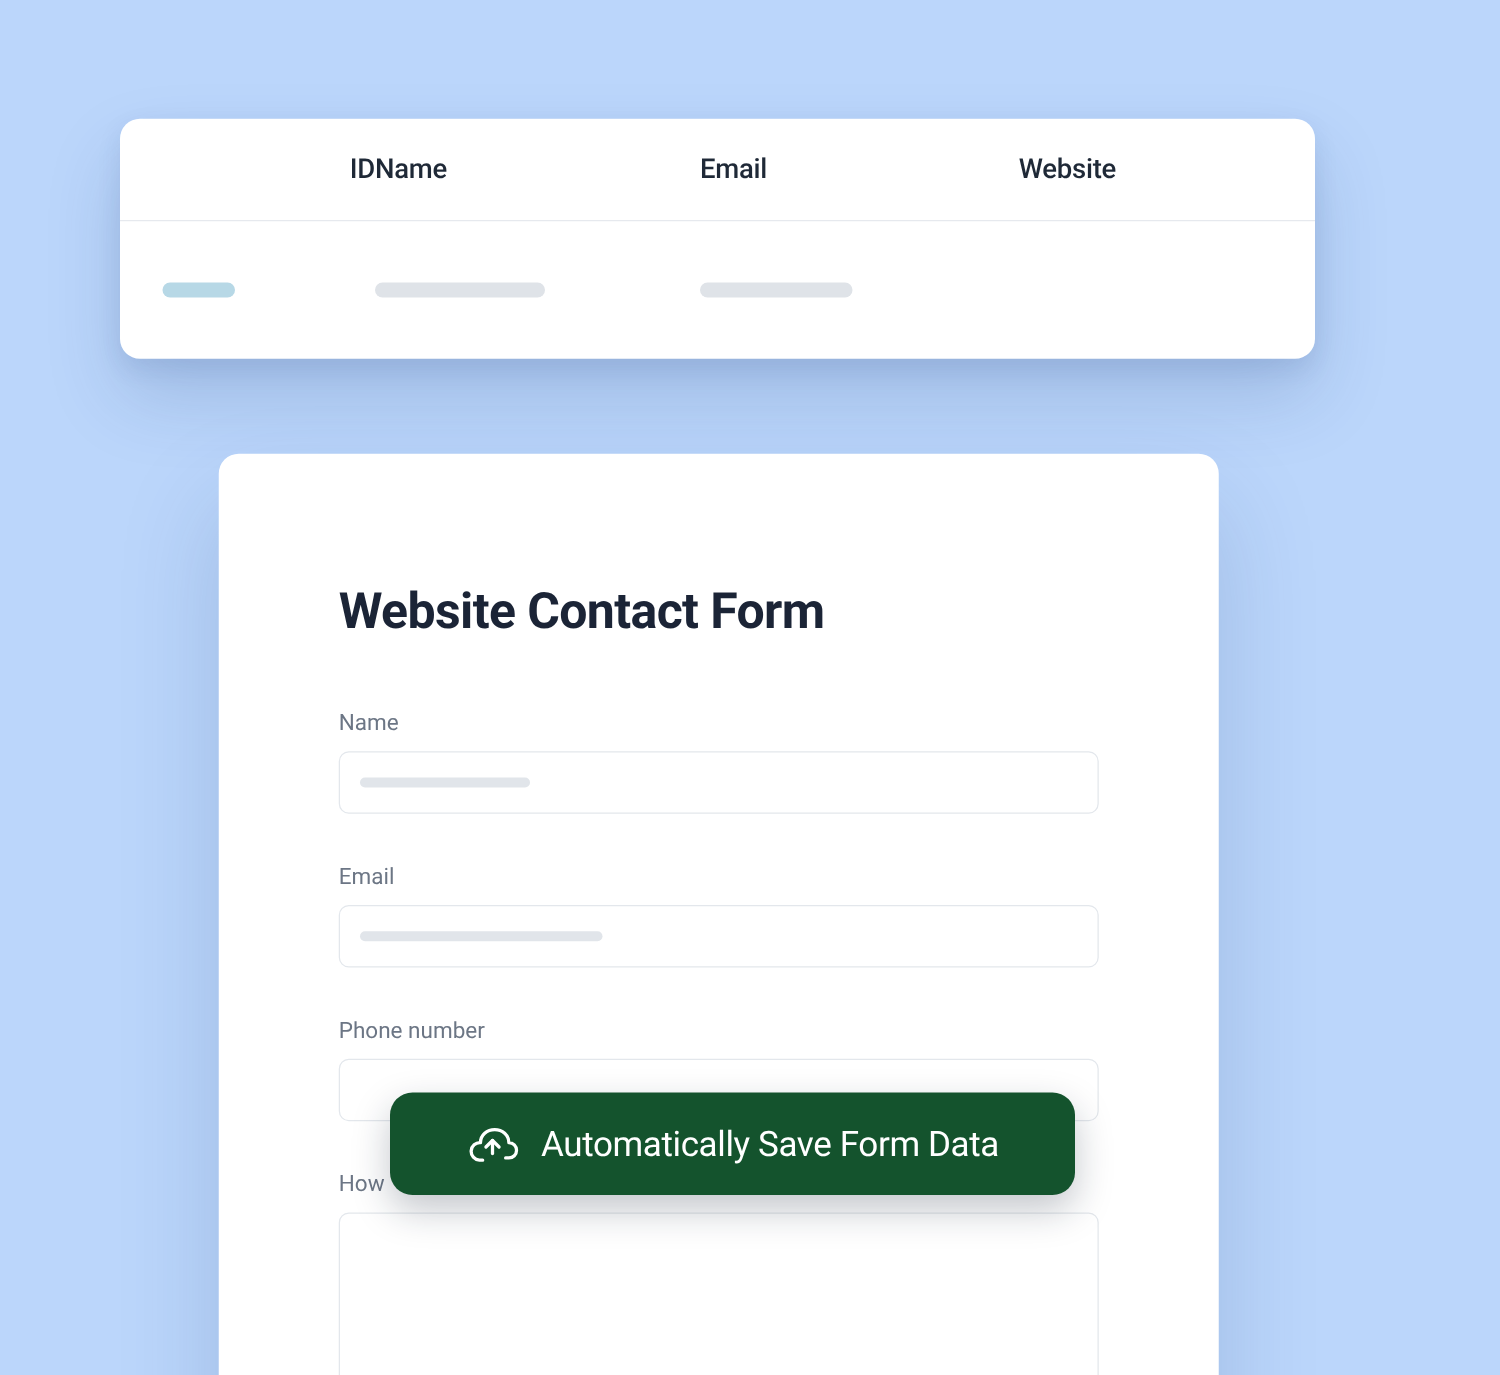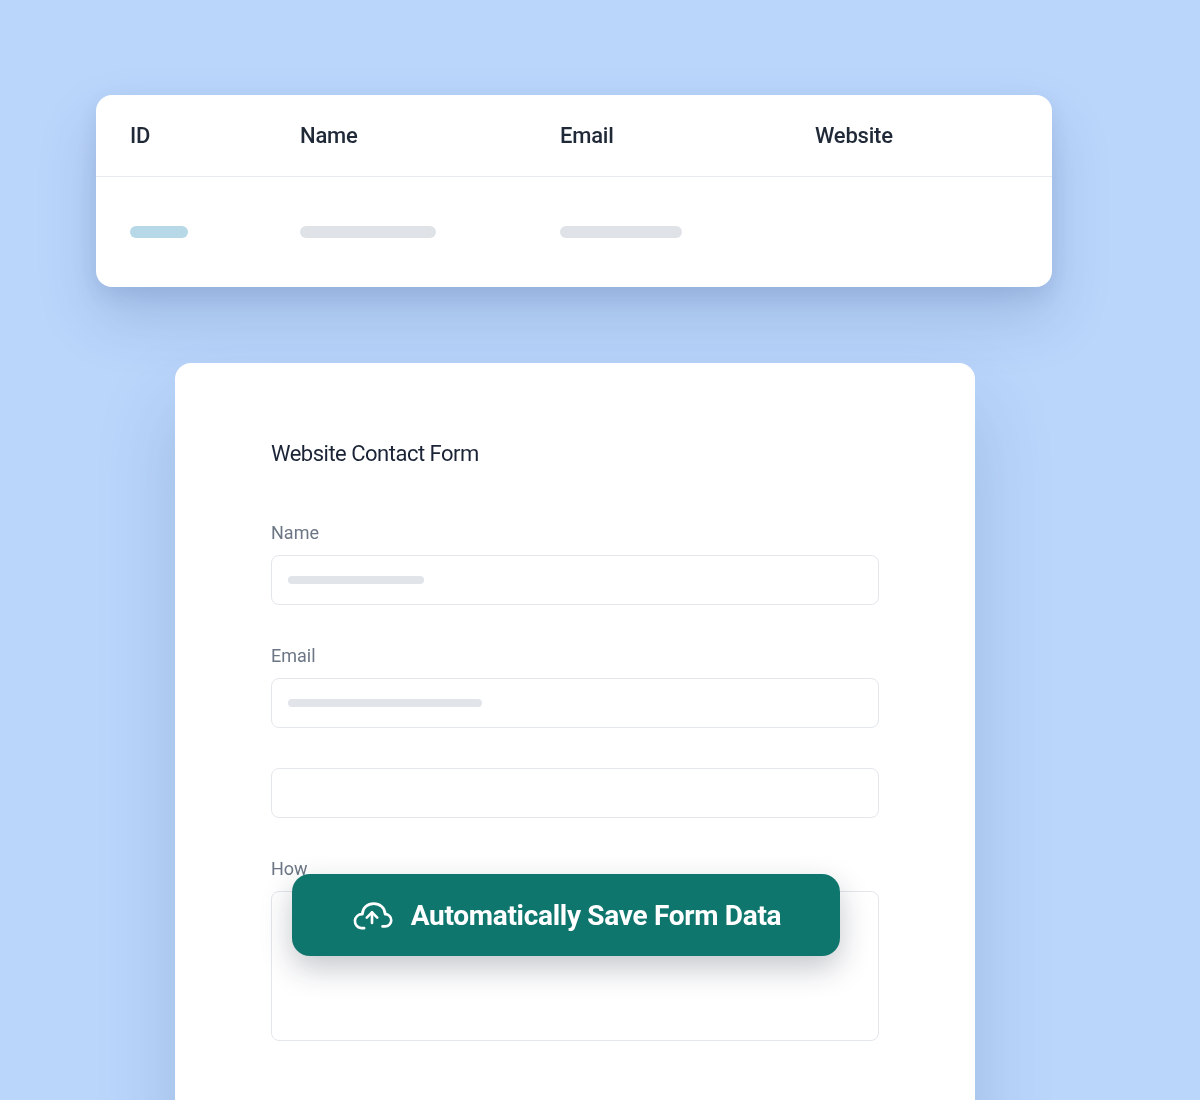--- a/index.html
+++ b/index.html
@@ -34,21 +34,21 @@
     height: 82px;
     border-bottom: 1px solid #e6e9ee;
     padding: 0 34px;
   }
   .th {
     font-size: 22px;
     font-weight: 500;
     color: #1f2937;
     letter-spacing: -0.2px;
   }
-  .col-id    { width: 170px; }
+  .col-id    { width: 170px; text-align: right; }
   .col-name  { width: 260px; }
   .col-email { width: 255px; }
   .col-addr  { flex: 1; }
 
   .table-row {
     display: flex;
     align-items: center;
     height: 110px;
     padding: 0 34px;
   }
@@ -67,25 +67,26 @@
     left: 175px;
     top: 363px;
     width: 800px;
     background: #ffffff;
     border-radius: 16px;
     padding: 78px 96px 200px 96px;
     box-shadow: 0 40px 80px rgba(30, 60, 120, 0.18);
     min-height: 800px;
   }
   .form-title {
-    font-size: 22px;
-    font-weight: 400;
+    font-size: 40px;
+    font-weight: 700;
     color: #1b2436;
     letter-spacing: -0.5px;
     margin-bottom: 56px;
+    margin-top: 24px;
   }
   .field {
     margin-bottom: 40px;
   }
   .field-label {
     font-size: 18px;
     color: #6c7685;
     margin-bottom: 12px;
     display: block;
   }
@@ -119,33 +120,33 @@
   .field-how-label {
     font-size: 18px;
     color: #6c7685;
     margin-bottom: 12px;
     display: block;
   }
 
   
   .save-btn {
     position: absolute;
-    left: 292px;
+    left: 312px;
     top: 874px;
     width: 548px;
     height: 82px;
-    background: #0f766e;
+    background: #14532d;
     border-radius: 18px;
     display: flex;
     align-items: center;
     justify-content: center;
     gap: 18px;
     color: #ffffff;
     font-size: 28px;
-    font-weight: 700;
+    font-weight: 400;
     letter-spacing: -0.3px;
     cursor: pointer;
     box-shadow: 0 12px 30px rgba(20, 30, 50, 0.25);
   }
   .cloud-icon {
     width: 42px;
     height: 30px;
     flex: 0 0 auto;
   }
   .cloud-icon svg {
@@ -189,20 +190,21 @@
   </div>
 
   <div class="field">
     <label class="field-label">Email</label>
     <div class="field-input">
       <div class="ph-line ph-email"></div>
     </div>
   </div>
 
   <div class="field">
+    <label class="field-label">Phone number</label>
     <div class="field-input"></div>
   </div>
 
   <div class="field">
     <label class="field-how-label">How</label>
     <div class="field-textarea"></div>
   </div>
 </div>
 
 <div class="save-btn">

